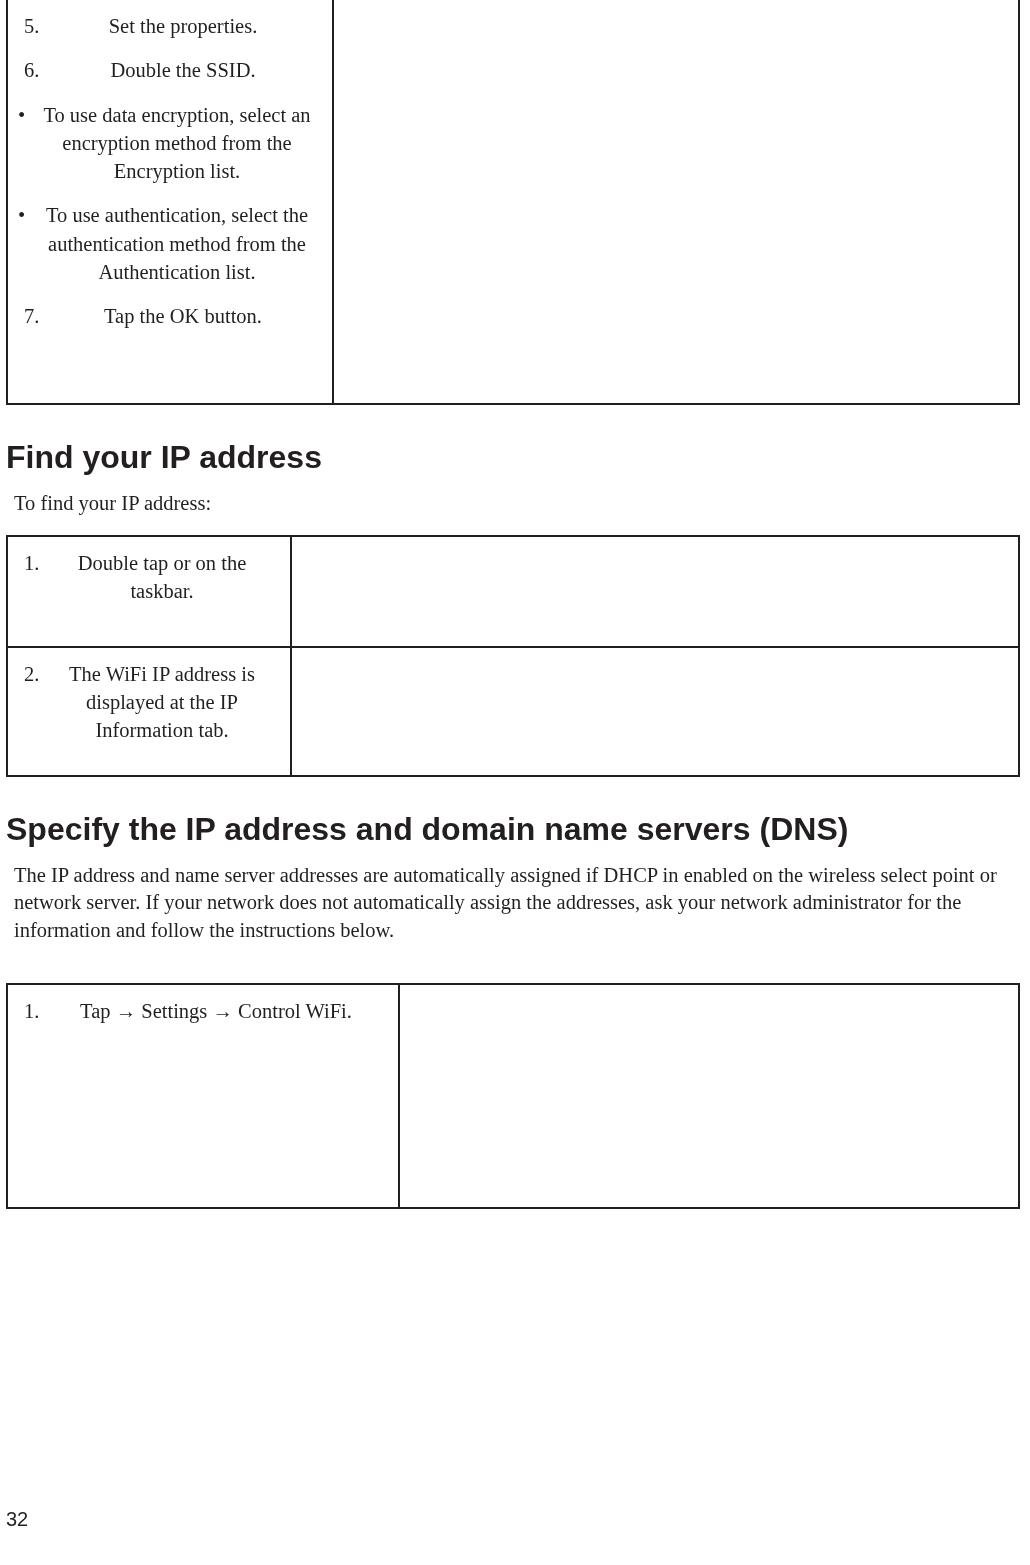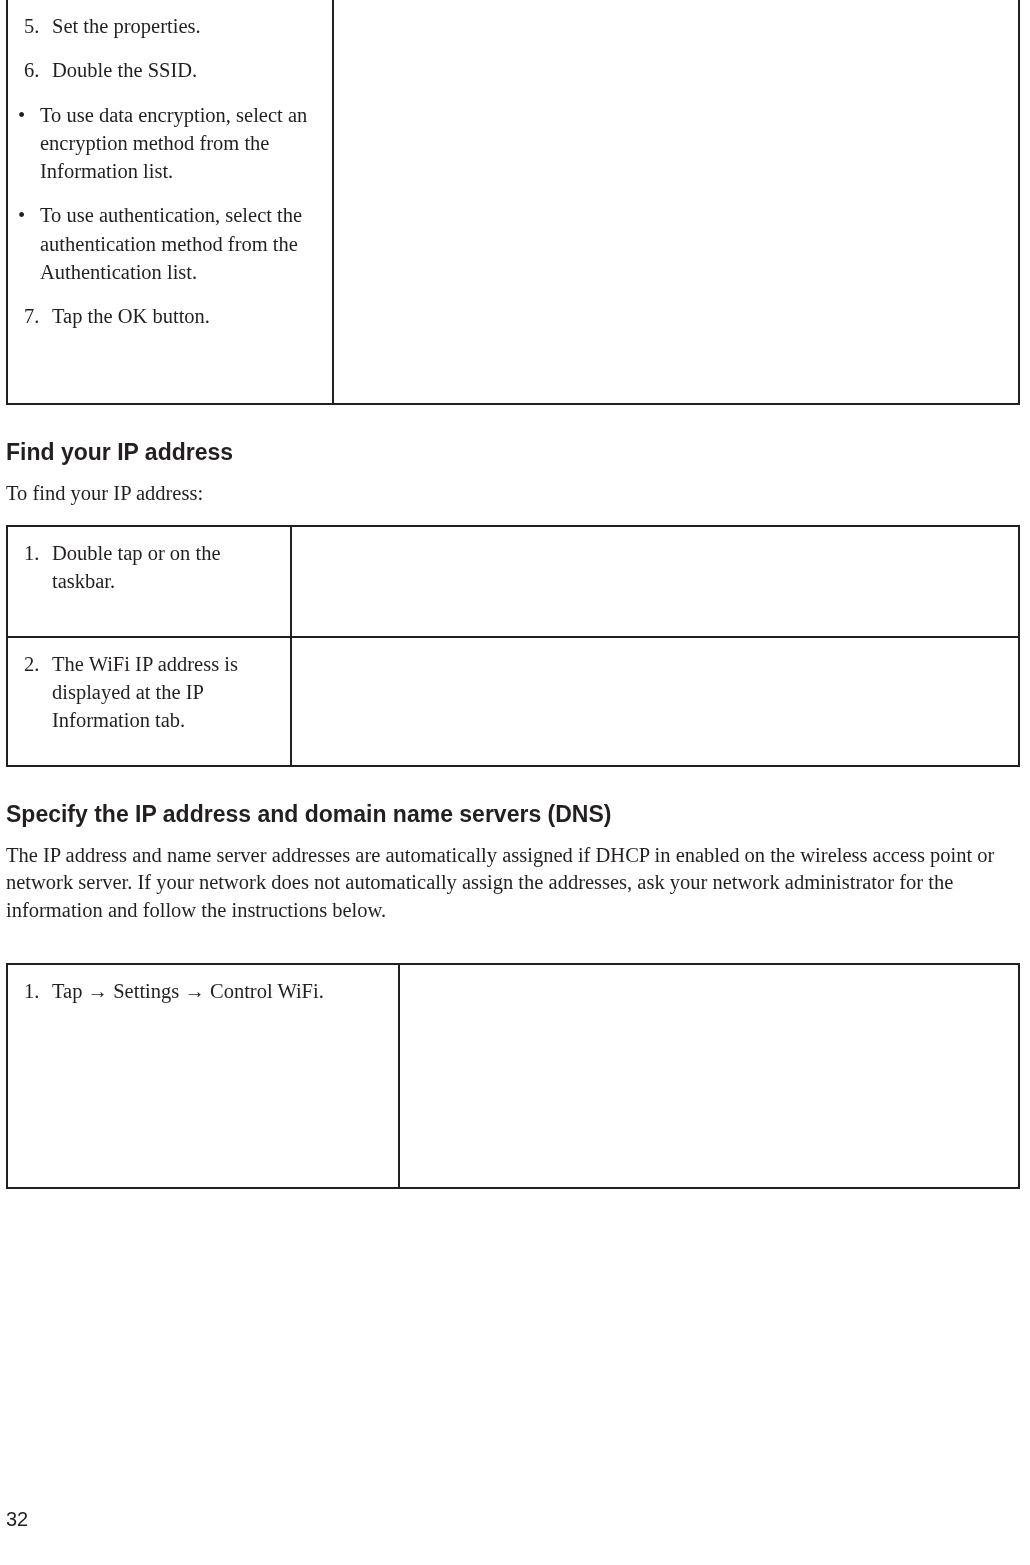--- a/index.html
+++ b/index.html
@@ -54,33 +54,34 @@
     margin: 8px 0 16px 0;
   }
   .li-row:first-child { margin-top: 0; }
   .li-row:last-child { margin-bottom: 0; }
   .li-num {
     flex: 0 0 28px;
   }
   .li-text {
     flex: 1 1 auto;
     padding-right: 4px;
+    text-align: center;
   }
   .bullet .li-num { flex: 0 0 22px; }
   h2.section {
     font-family: Arial, Helvetica, sans-serif;
     font-weight: bold;
-    font-size: 23px;
+    font-size: 32px;
     margin: 0 0 14px 0;
     color: #231f20;
   }
   p.body {
     font-size: 20.5px;
     line-height: 1.35;
-    margin: 0 0 18px 0;
+    margin: 0 0 18px 8px;
   }
   .spacer { height: 34px; }
   .spacer-sm { height: 20px; }
   .footer {
     position: absolute;
     left: 6px;
     bottom: 34px;
     width: 1018px;
     font-family: Arial, Helvetica, sans-serif;
     font-size: 19px;
@@ -113,21 +114,21 @@
             <div class="li-row">
               <div class="li-num">5.</div>
               <div class="li-text">Set the properties.</div>
             </div>
             <div class="li-row">
               <div class="li-num">6.</div>
               <div class="li-text">Double the SSID.</div>
             </div>
             <div class="li-row bullet" style="margin-left:-6px;">
               <div class="li-num">•</div>
-              <div class="li-text">To use data encryption, select an encryption method from the Information list.</div>
+              <div class="li-text">To use data encryption, select an encryption method from the Encryption list.</div>
             </div>
             <div class="li-row bullet" style="margin-left:-6px;">
               <div class="li-num">•</div>
               <div class="li-text">To use authentication, select the authentication method from the Authentication list.</div>
             </div>
             <div class="li-row">
               <div class="li-num">7.</div>
               <div class="li-text">Tap the OK button.</div>
             </div>
           </div>
@@ -172,21 +173,21 @@
           <div style="height:18px;"></div>
         </td>
         <td></td>
       </tr>
     </tbody>
       </table>
 
     <div class="spacer"></div>
 
     <h2 class="section">Specify the IP address and domain name servers (DNS)</h2>
-    <p class="body">The IP address and name server addresses are automatically assigned if DHCP in enabled on the wireless access point or network server. If your network does not automatically assign the addresses, ask your network administrator for the information and follow the instructions below.</p>
+    <p class="body">The IP address and name server addresses are automatically assigned if DHCP in enabled on the wireless select point or network server. If your network does not automatically assign the addresses, ask your network administrator for the information and follow the instructions below.</p>
 
     <div class="spacer-sm"></div>
 
     <table class="tbl">
       <colgroup>
           <col class="col-left-3">
           <col>
         </colgroup>
       <tbody>
           <tr>

